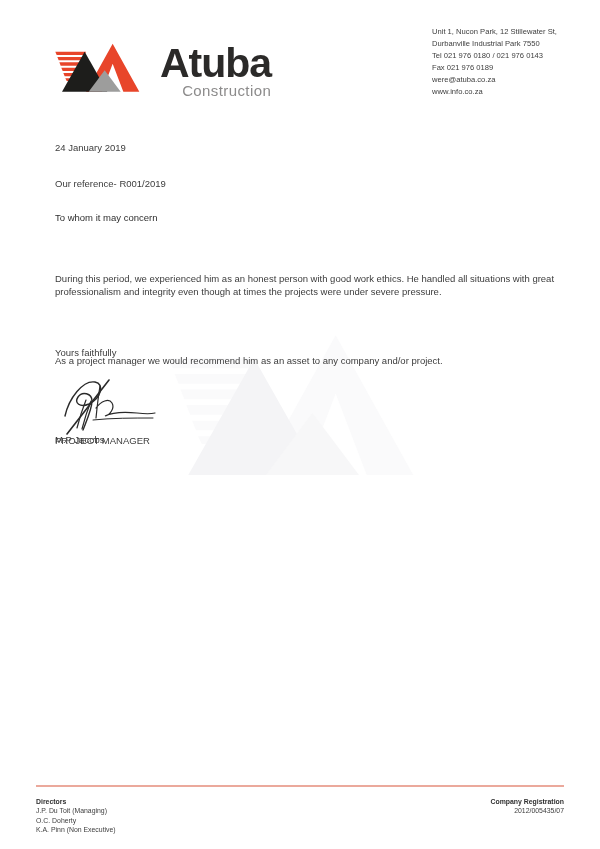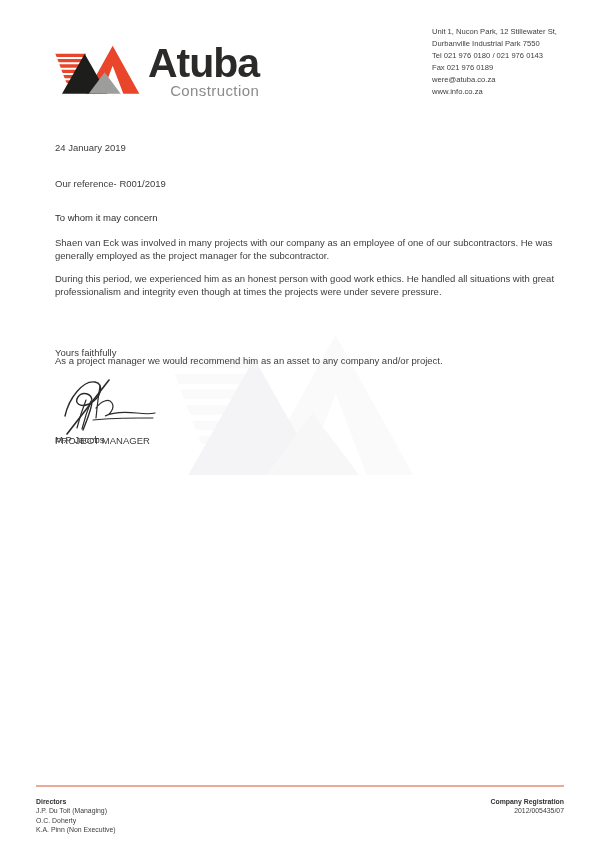--- a/index.html
+++ b/index.html
@@ -7,21 +7,21 @@
     position:relative;
     width:600px; height:849px;
     margin:0 auto;
     background:#ffffff;
     font-family:"Liberation Sans", sans-serif;
     color:#3c3c3c;
     overflow:hidden;
   }
 
   
-  .logo { position:absolute; left:54px; top:42px; display:flex; align-items:center; }
+  .logo { position:absolute; left:54px; top:42px; display:flex; align-items:flex-start;gap:12px; }
   .logo-icon { width:88px; height:54px; }
   .logo-text { margin-left:6px; display:flex; flex-direction:column; align-items:flex-end; }
   .brand-name { font-size:41px; font-weight:bold; color:#2b2a29; line-height:42px; letter-spacing:-1px; }
   .brand-tagline { font-size:15px; color:#8c8b8b; letter-spacing:0.4px; margin-top:-2px; }
 
   .contact {
     position:absolute; left:432px; top:26px;
     font-size:7.6px; line-height:12px; color:#3d3d3d;
   }
 
@@ -101,21 +101,20 @@
     <div>Durbanville Industrial Park 7550</div>
     <div>Tel 021 976 0180 / 021 976 0143</div>
     <div>Fax 021 976 0189</div>
     <div>were@atuba.co.za</div>
     <div>www.info.co.za</div>
   </div>
 
   <div class="tline date">24 January 2019</div>
   <div class="tline reference">Our reference- R001/2019</div>
   <div class="tline salutation">To whom it may concern</div>
-  <div class="tline para para-1">Shaen van Eck was involved in many projects with our company as an employee of one of our subcontractors. He was generally employed as the project manager for the subcontractor.</div>
   <div class="tline para para-2">During this period, we experienced him as an honest person with good work ethics. He handled all situations with great professionalism and integrity even though at times the projects were under severe pressure.</div>
   <div class="tline para para-3">As a project manager we would recommend him as an asset to any company and/or project.</div>
   <div class="tline closing">Yours faithfully</div>
 
   <svg class="signature" viewBox="0 0 110 62" aria-hidden="true">
     <path stroke-width="1.4" d="M 12,42 C 16,24 30,6 42,8 C 52,10 48,24 36,30 C 27,34 21,29 25,23 C 29,17 39,19 39,27 C 39,35 33,48 30,56"></path>
     <path stroke-width="1.2" d="M 33,26 C 29,36 26,46 24,54 M 38,27 C 34,37 31,47 29,55"></path>
     <path stroke-width="1.2" d="M 47,12 C 45,24 44,34 43,44 M 43,34 C 48,27 56,24 59,29 C 62,34 57,41 52,42 C 60,38 74,38 84,39 C 92,40 98,40 102,39"></path>
     <path stroke-width="1.6" d="M 56,6 L 14,60"></path>
     <path stroke-width="1.0" d="M 40,46 C 58,44 80,44 100,44"></path>

